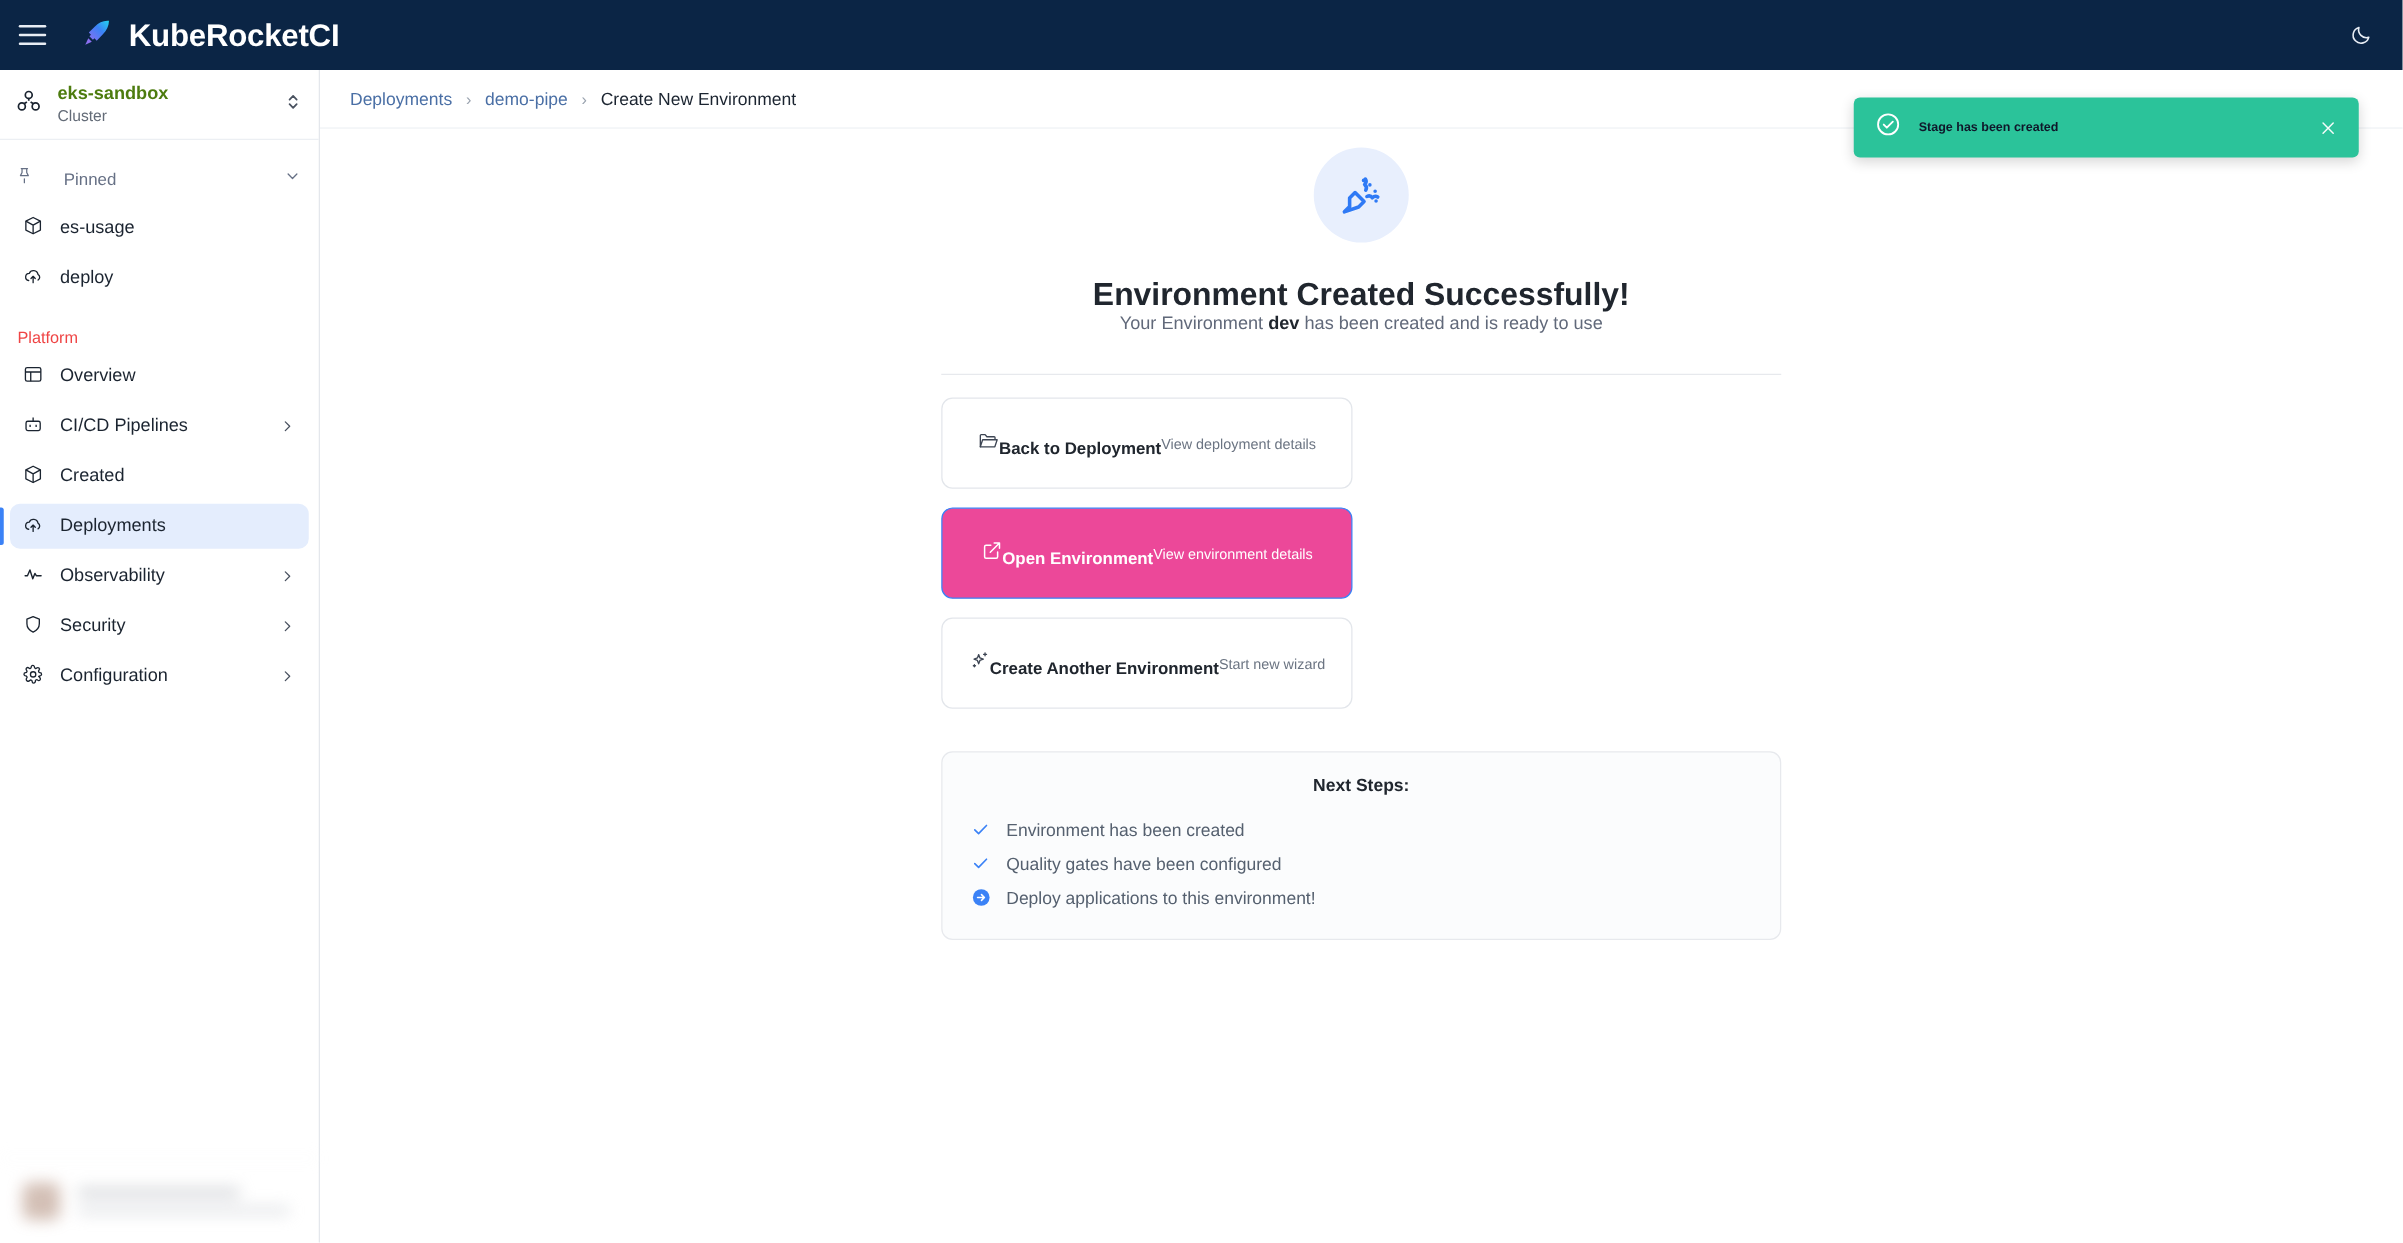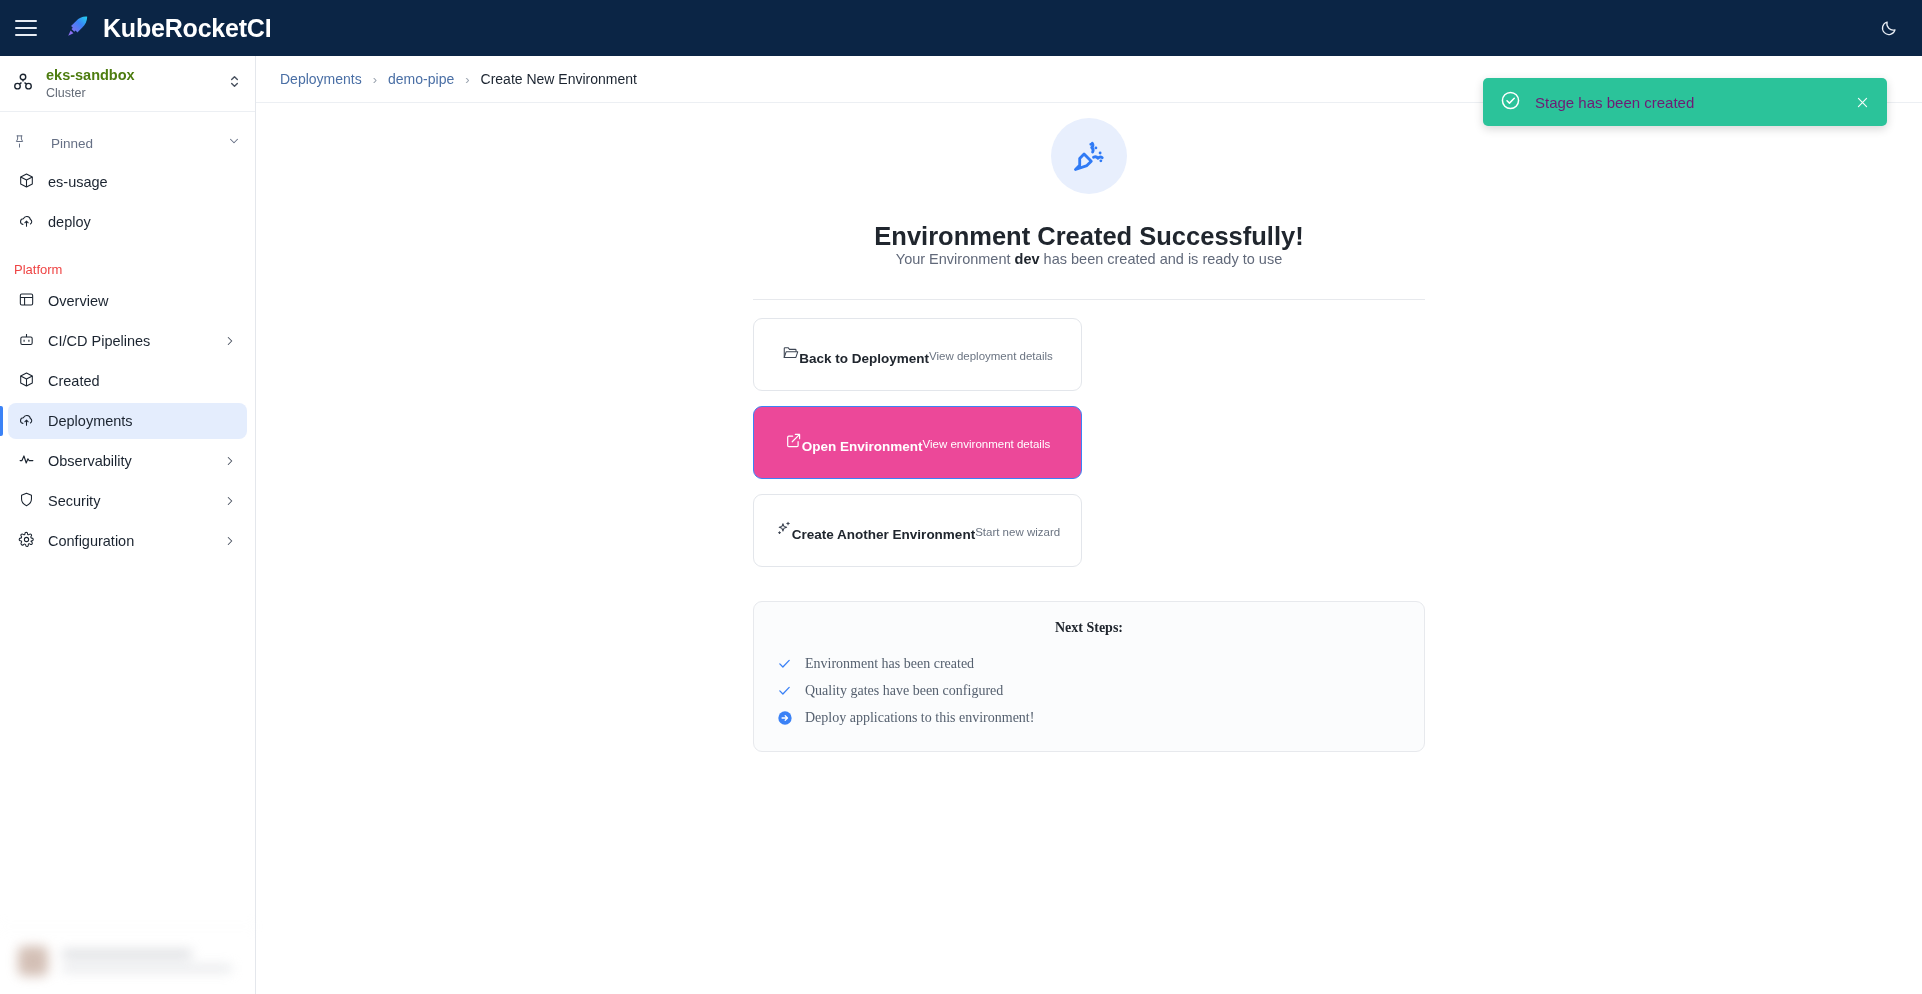--- a/index.html
+++ b/index.html
@@ -148,21 +148,20 @@
   .card.primary {
     background: #ec4899; border-color: #3b82f6;
   }
   .card.primary .c-title, .card.primary .c-sub { color: #ffffff; }
 
   .next-panel {
     margin-top: 34px;
     border: 1px solid #e7e9ed; border-radius: 9px;
     background: #fbfcfd;
     padding: 18px 22px 20px 22px;
-    font-family: Liberation Serif, serif;
   }
   .next-title {
     text-align: center; font-size: 14px; font-weight: bold; color: #20262e;
     margin-bottom: 14px;
   }
   .next-item {
     display: flex; align-items: center; gap: 12px;
     font-size: 14px; color: #55606f; height: 27px;
   }
   .next-item .bullet { width: 17px; display: flex; align-items: center; justify-content: center; flex: none; }
@@ -170,21 +169,21 @@
   
   .toast {
     position: absolute; top: 78px; right: 35px;
     width: 404px; height: 48px; border-radius: 5px;
     background: #2bc39a;
     display: flex; align-items: center;
     padding: 0 17px; gap: 14px;
     box-shadow: 0 3px 10px rgba(0,0,0,.16);
     z-index: 40;
   }
-  .toast-msg { flex: 1; color: #701a75; font-size: 15px; font-weight: normal; }
+  .toast-msg { flex: 1; color: #0f172a; font-size: 10px; font-weight: bold; }
   .toast-close { cursor: pointer; display: flex; opacity: .95; }
 </style>
 </head>
 <body>
 
 <div class="topbar">
   <div class="hamburger">
     <span></span>
       <span></span>
       <span></span>

